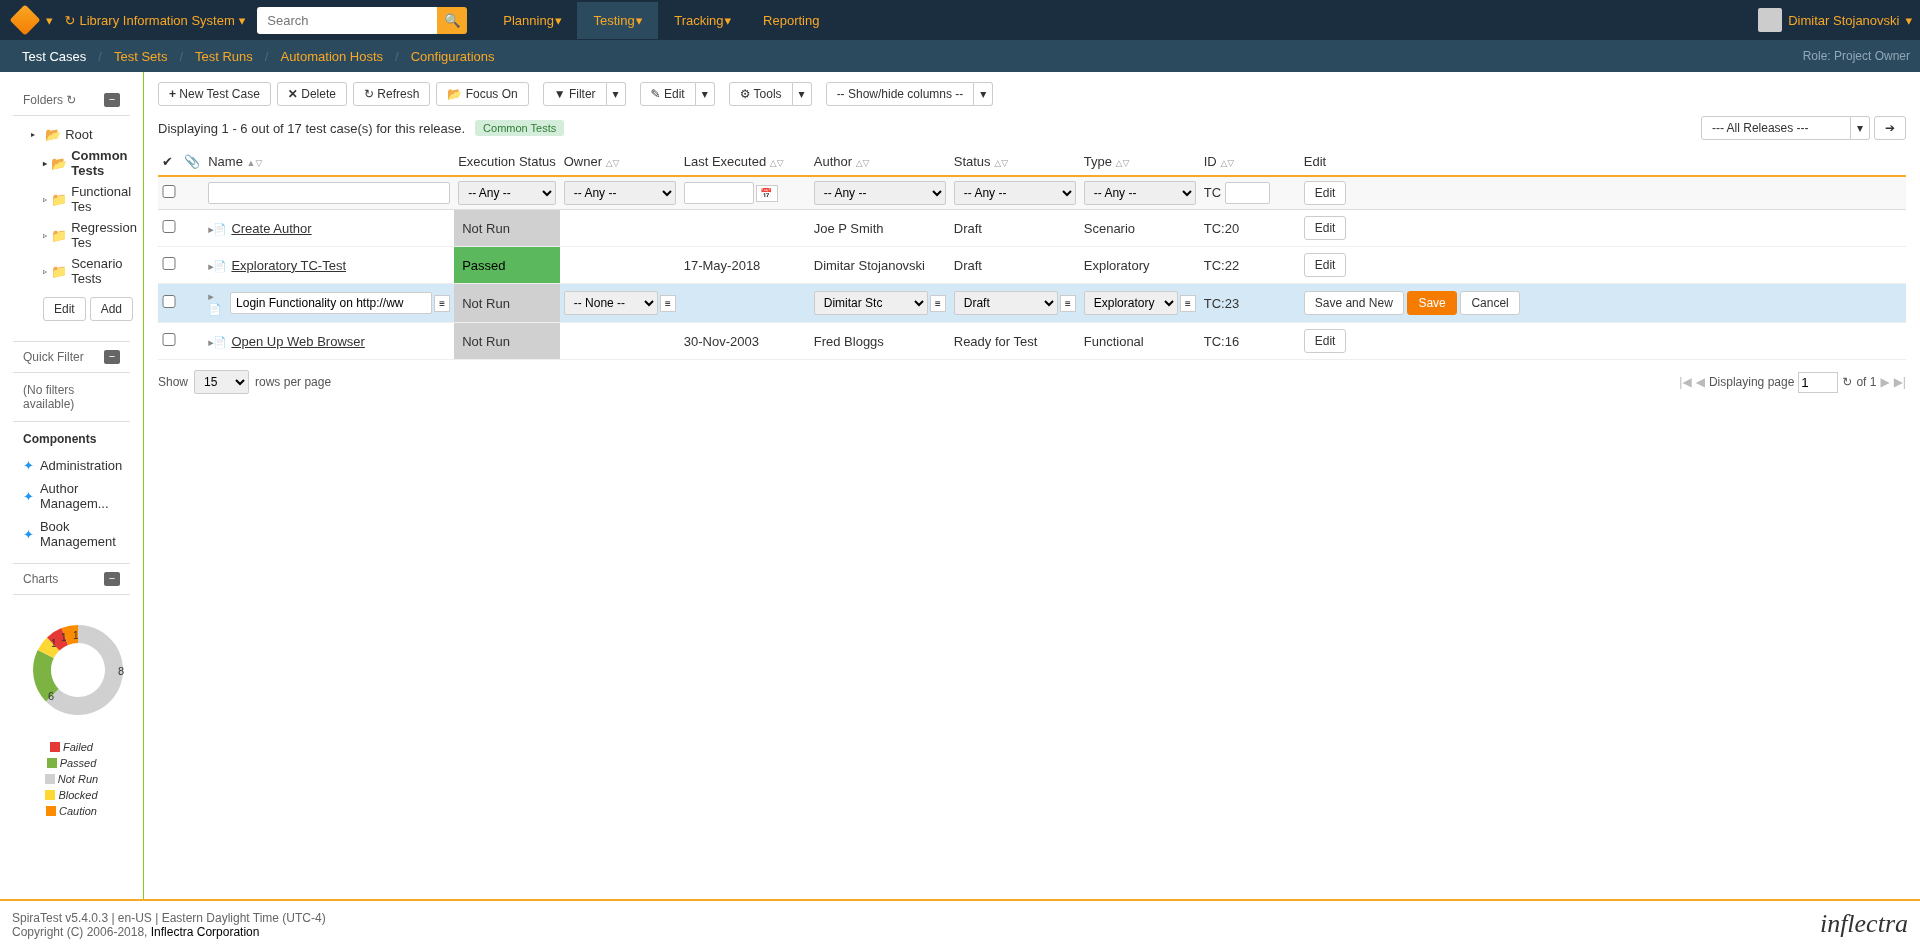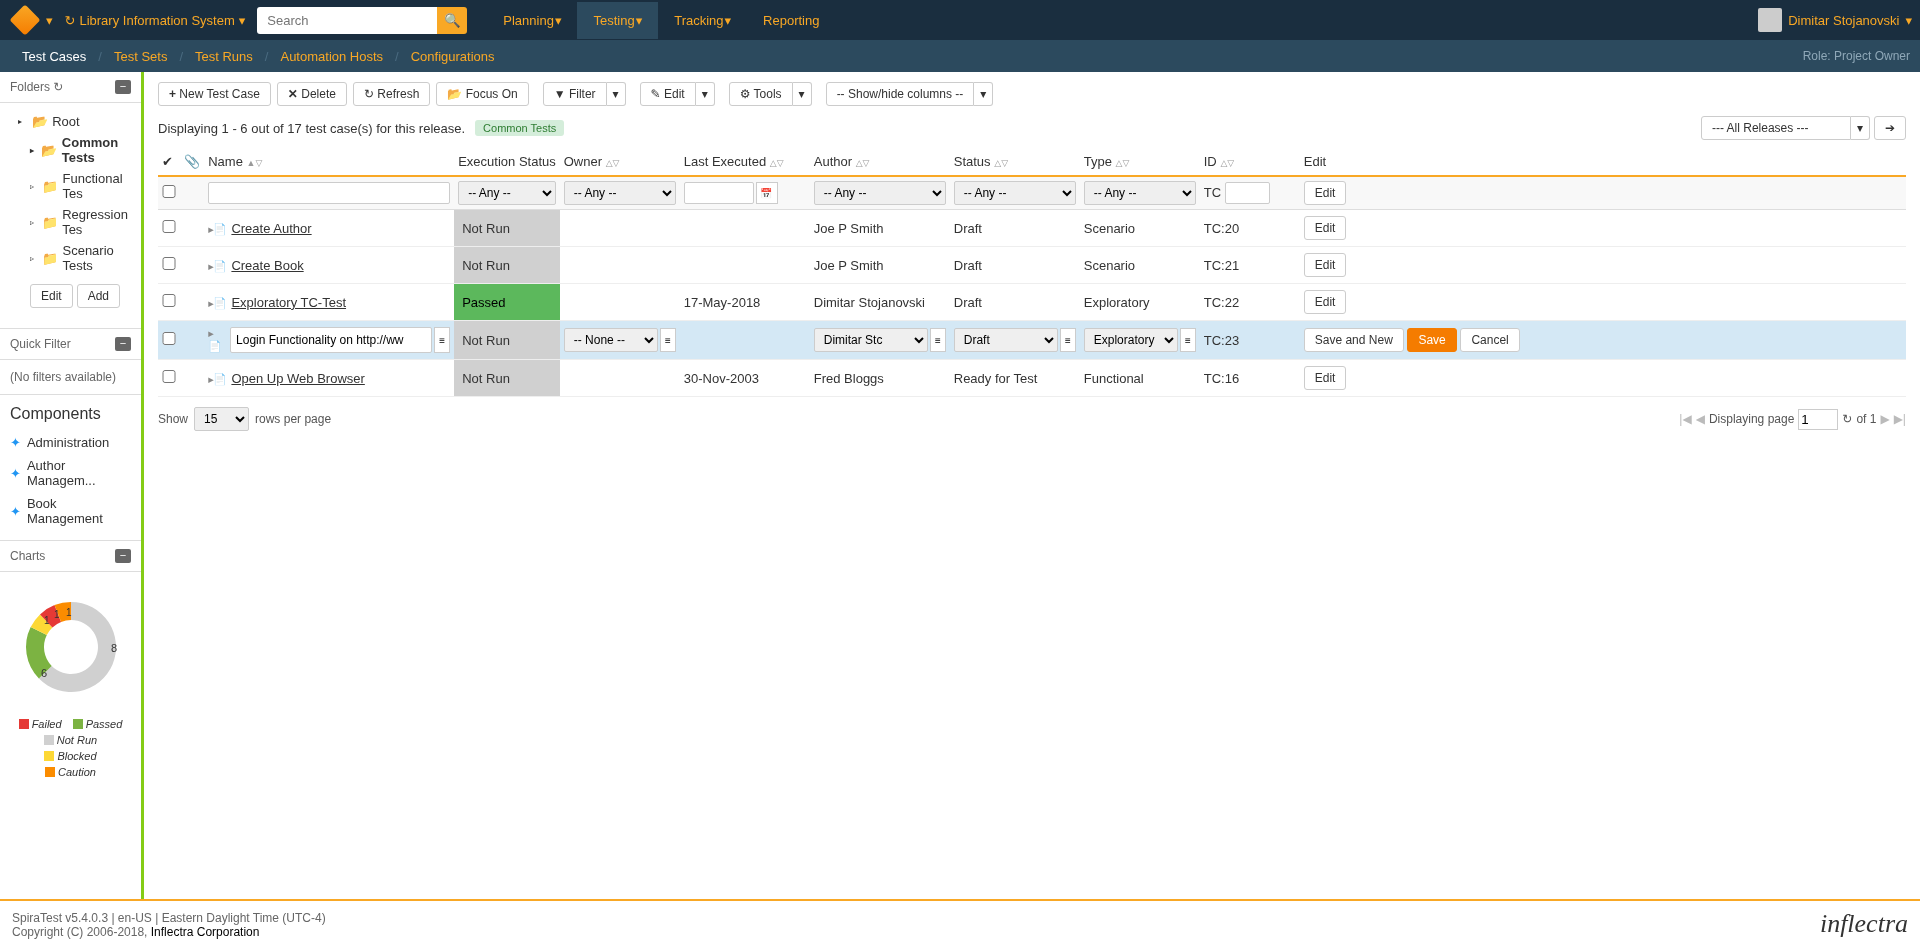--- a/index.html
+++ b/index.html
@@ -15,36 +15,36 @@
 .nav-items .nav-item { padding: 11px 16px; color: #f9a825; cursor: pointer; display: flex; align-items: center; gap: 1px; }
 .nav-items .nav-item.active { background: #2c4a5e; }
 .user-area { margin-left: auto; display: flex; align-items: center; gap: 6px; color: #f9a825; cursor: pointer; }
 .avatar { width: 24px; height: 24px; background: #ccc; border-radius: 2px; }
 .subbar { background: #2c4a5e; color: #fff; height: 32px; display: flex; align-items: center; padding: 0 10px; font-size: 13px; }
 .subbar .tab { padding: 0 12px; color: #f9a825; cursor: pointer; }
 .subbar .tab.active { color: #fff; }
 .subbar .sep { color: #4a6b80; }
 .subbar .role { margin-left: auto; color: #8fa8b8; font-size: 12px; }
 .main { display: flex; height: calc(100vh - 112px); }
-.sidebar { width: 144px; border-right: 3px solid #84cc16; padding: 0; }
+.sidebar { width: 144px; border-right: 1px solid #84cc16; padding: 13px; }
 .panel-header { background: #fff; border-bottom: 1px solid #ddd; padding: 8px 10px; display: flex; justify-content: space-between; align-items: center; color: #666; font-size: 12px; }
 .panel-header .collapse { background: #666; color: #fff; width: 16px; height: 14px; border-radius: 2px; text-align: center; line-height: 12px; font-size: 11px; cursor: pointer; }
 .tree { padding: 8px 6px; border-bottom: 1px solid #ddd; }
 .tree-item { display: flex; align-items: center; gap: 4px; padding: 3px 2px; cursor: pointer; font-size: 13px; }
 .tree-item .tri { font-size: 8px; color: #333; width: 10px; }
 .tree-item.indent1 { padding-left: 12px; }
 .tree-item.indent2 { padding-left: 24px; }
 .tree-item.selected { font-weight: bold; }
 .folder-icon { color: #f9a825; font-size: 13px; }
 .folder-btns { display: flex; gap: 4px; padding: 8px 8px 12px 24px; }
 .btn { background: #fff; border: 1px solid #ccc; border-radius: 3px; padding: 4px 10px; font-size: 12px; cursor: pointer; color: #333; }
 .btn.orange { background: #f57c00; color: #fff; border-color: #f57c00; }
 .quickfilter { padding: 10px; color: #666; font-size: 12px; border-bottom: 1px solid #ddd; }
 .components { padding: 10px; border-bottom: 1px solid #ddd; }
-.components h4 { font-weight: normal; font-size: 16px; color: #333; margin-bottom: 8px; }
+.components h4 { font-weight: bold; font-size: 12px; color: #333; margin-bottom: 8px; }
 .comp-item { display: flex; align-items: center; gap: 6px; padding: 4px 0; color: #333; cursor: pointer; font-size: 13px; }
 .puzzle { color: #2196f3; font-size: 13px; }
 .charts { padding: 10px; }
 .donut { width: 110px; height: 110px; margin: 10px auto; position: relative; }
 .legend { font-size: 11px; padding: 4px 0; }
 .legend .item { display: inline-flex; align-items: center; gap: 3px; margin: 2px 4px; font-style: italic; }
 .legend .sq { width: 10px; height: 10px; }
 .content { flex: 1; padding: 10px 14px; overflow: auto; }
 .toolbar { display: flex; gap: 6px; margin-bottom: 10px; flex-wrap: wrap; }
 .btn-group { display: flex; margin-left: 8px; }
@@ -65,21 +65,21 @@
 tbody td { padding: 6px 4px; }
 .status-cell { padding: 6px 8px !important; }
 .status-notrun { background: #d0d0d0; }
 .status-passed { background: #5cb85c; color: #000; }
 .name-link { color: #333; text-decoration: underline; cursor: pointer; }
 .tc-icon { color: #888; margin-right: 4px; font-size: 11px; }
 input.cell-input, select.cell-select { border: 1px solid #ccc; padding: 3px 5px; font-size: 12px; border-radius: 2px; }
 input.cell-input { width: 100%; }
 select.cell-select { width: 100%; }
 .check { width: 14px; }
-.sel-wrap { display: flex; gap: 2px; border-radius: 9px; }
+.sel-wrap { display: flex; align-items: center; gap: 2px; border-radius: 9px; }
 .sel-wrap select { flex: 1; }
 .sel-wrap .list-btn { border: 1px solid #ccc; padding: 2px 4px; background: #fff; cursor: pointer; font-size: 10px; }
 .pager { display: flex; align-items: center; gap: 6px; margin-top: 10px; font-size: 12px; color: #555; }
 .pager .right { margin-left: auto; display: flex; align-items: center; gap: 4px; }
 .pager input { width: 40px; border: 1px solid #ccc; padding: 2px; }
 .footer { border-top: 2px solid #f9a825; padding: 8px 12px; font-size: 12px; color: #666; display: flex; justify-content: space-between; align-items: flex-end; position: fixed; bottom: 0; left: 0; right: 0; background: #fff; }
 .footer .inflectra { font-family: Georgia, serif; font-size: 26px; color: #333; font-style: italic; }
 </style>
 </head>
 <body>
@@ -350,33 +350,20 @@
     <td></td>
     <td>Joe P Smith</td>
     <td>Draft</td>
     <td>Scenario</td>
     <td>TC:20</td>
     <td><button class="btn">Edit</button></td>
           </tr>
           <tr>
     <td><input type="checkbox" class="check" style=""></td>
     <td></td>
-    <td><span class="tc-icon">▸📄</span><a class="name-link">Create Book</a></td>
-    <td class="status-cell status-notrun">Not Run</td>
-    <td></td>
-    <td></td>
-    <td>Joe P Smith</td>
-    <td>Draft</td>
-    <td>Scenario</td>
-    <td>TC:21</td>
-    <td><button class="btn">Edit</button></td>
-          </tr>
-          <tr>
-    <td><input type="checkbox" class="check" style=""></td>
-    <td></td>
     <td><span class="tc-icon">▸📄</span><a class="name-link">Exploratory TC-Test</a></td>
     <td class="status-cell status-passed">Passed</td>
     <td></td>
     <td>17-May-2018</td>
     <td>Dimitar Stojanovski</td>
     <td>Draft</td>
     <td>Exploratory</td>
     <td>TC:22</td>
     <td><button class="btn">Edit</button></td>
           </tr>

